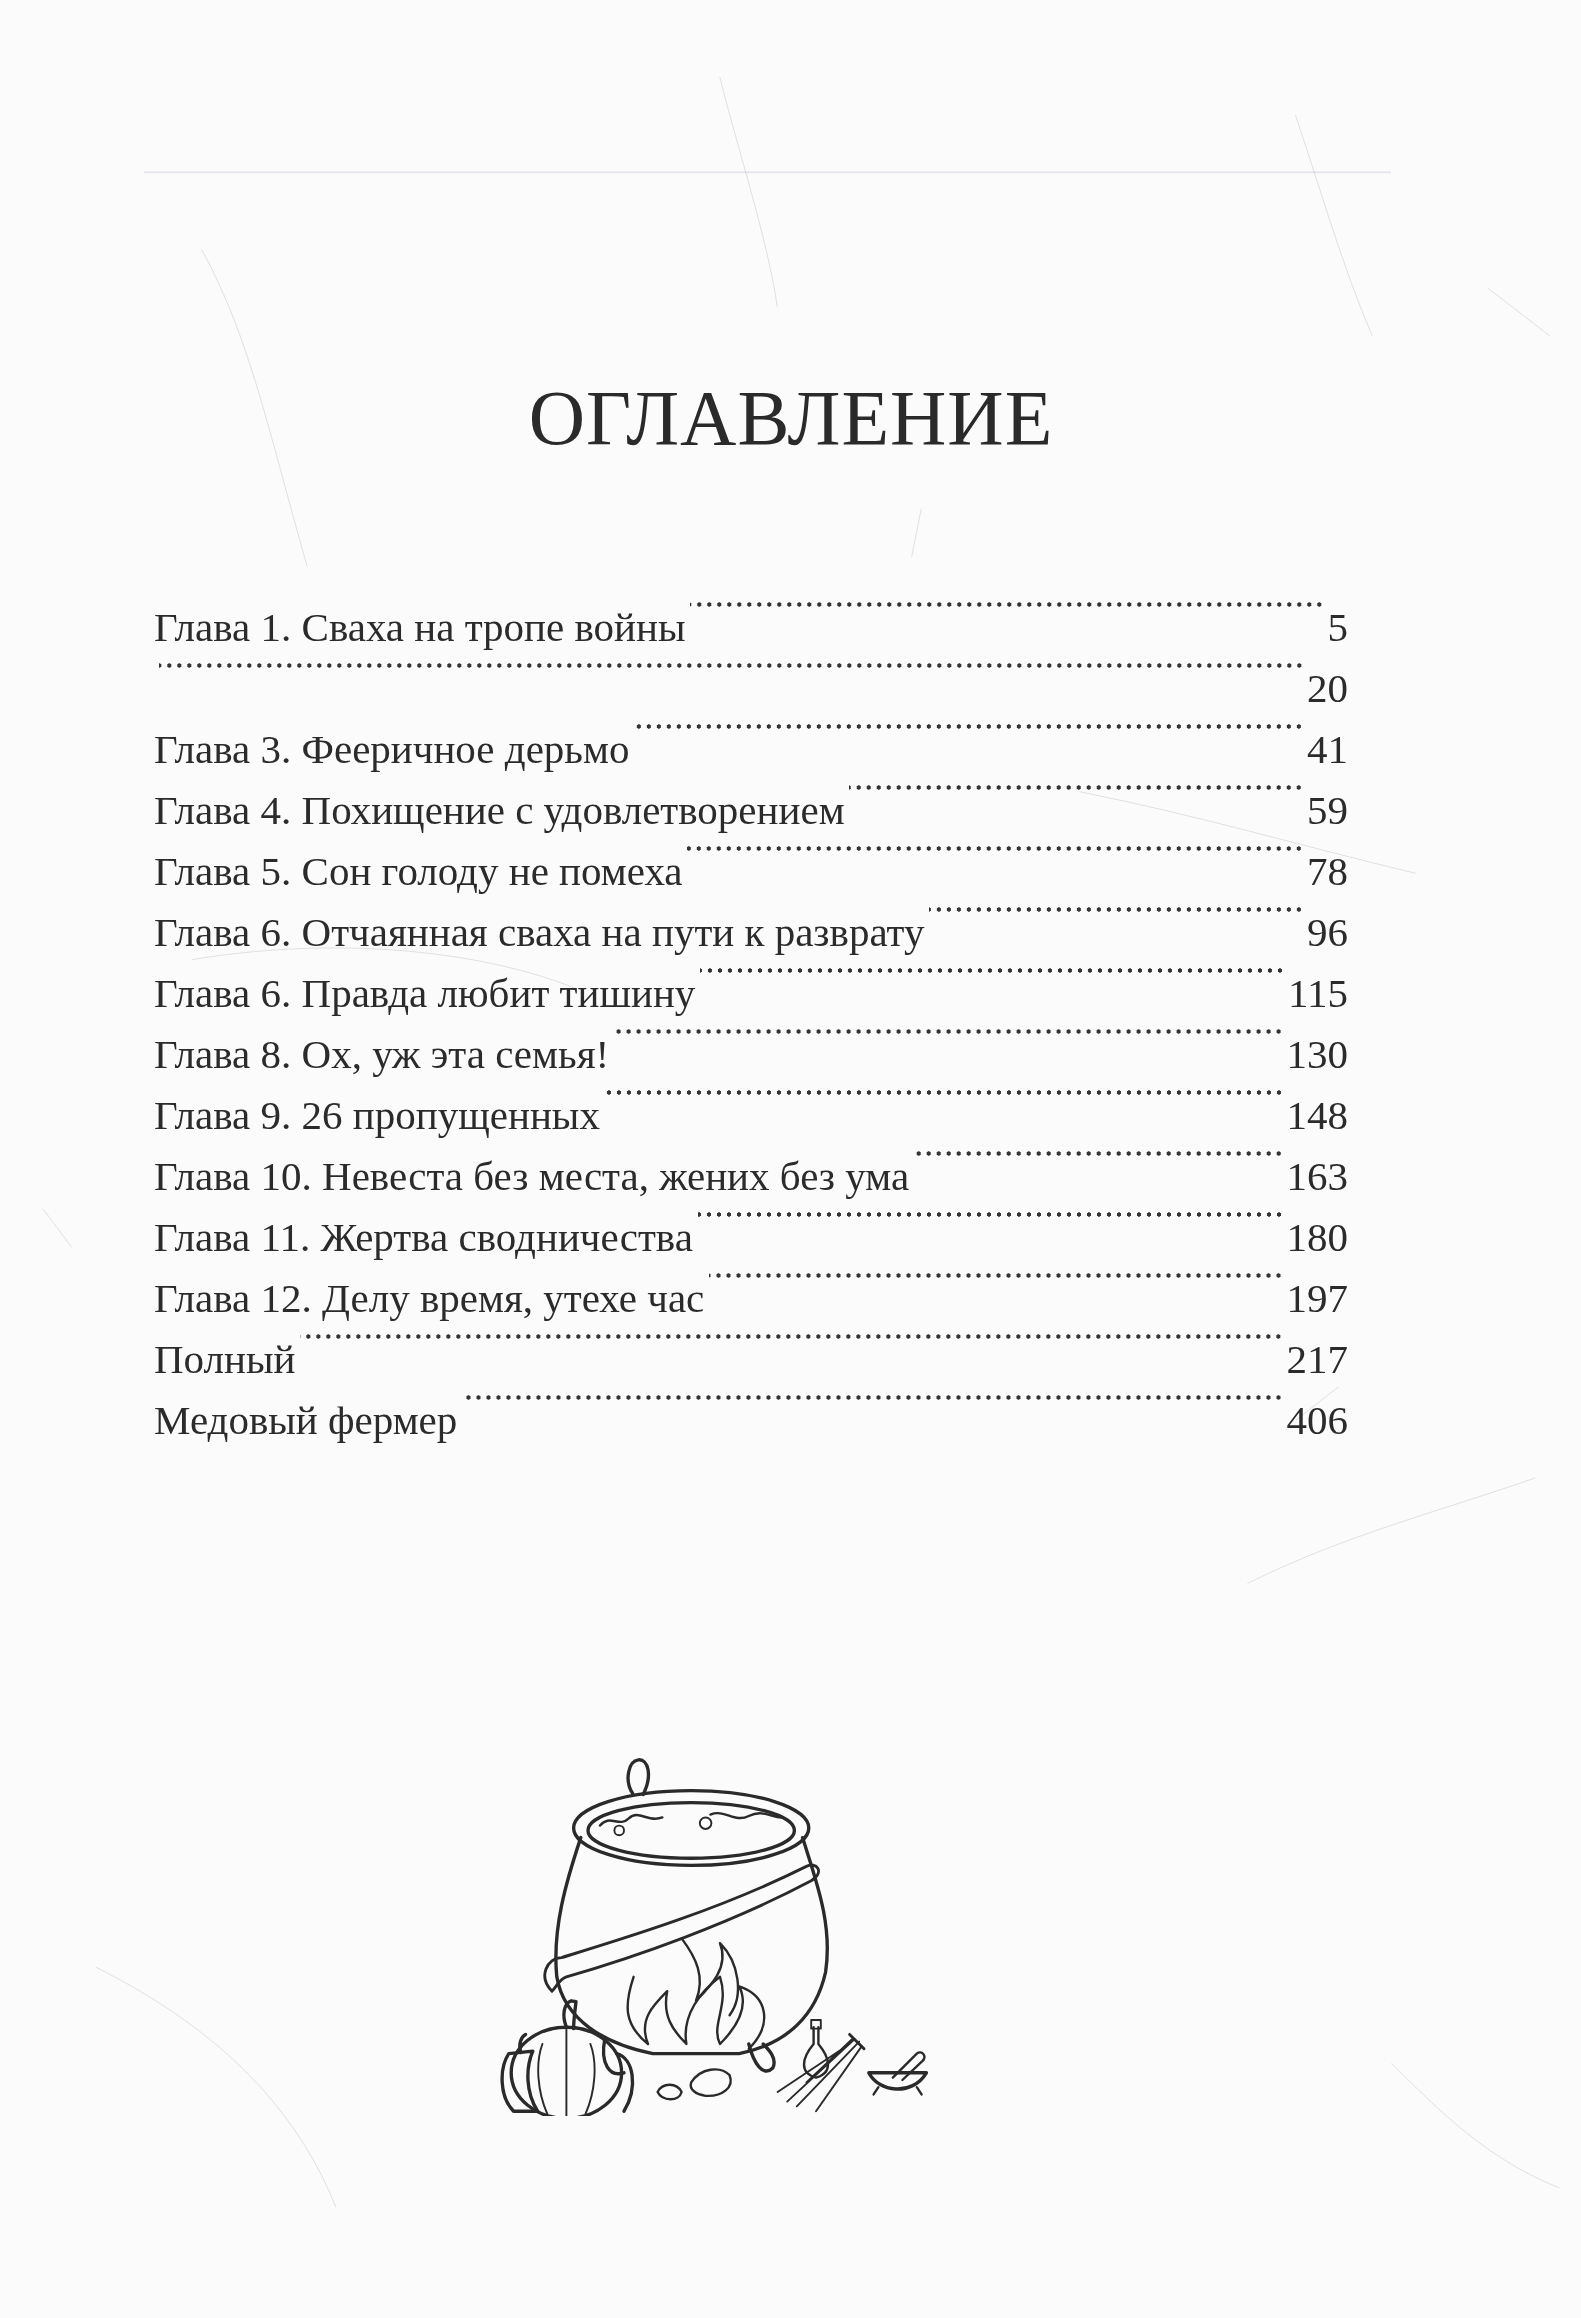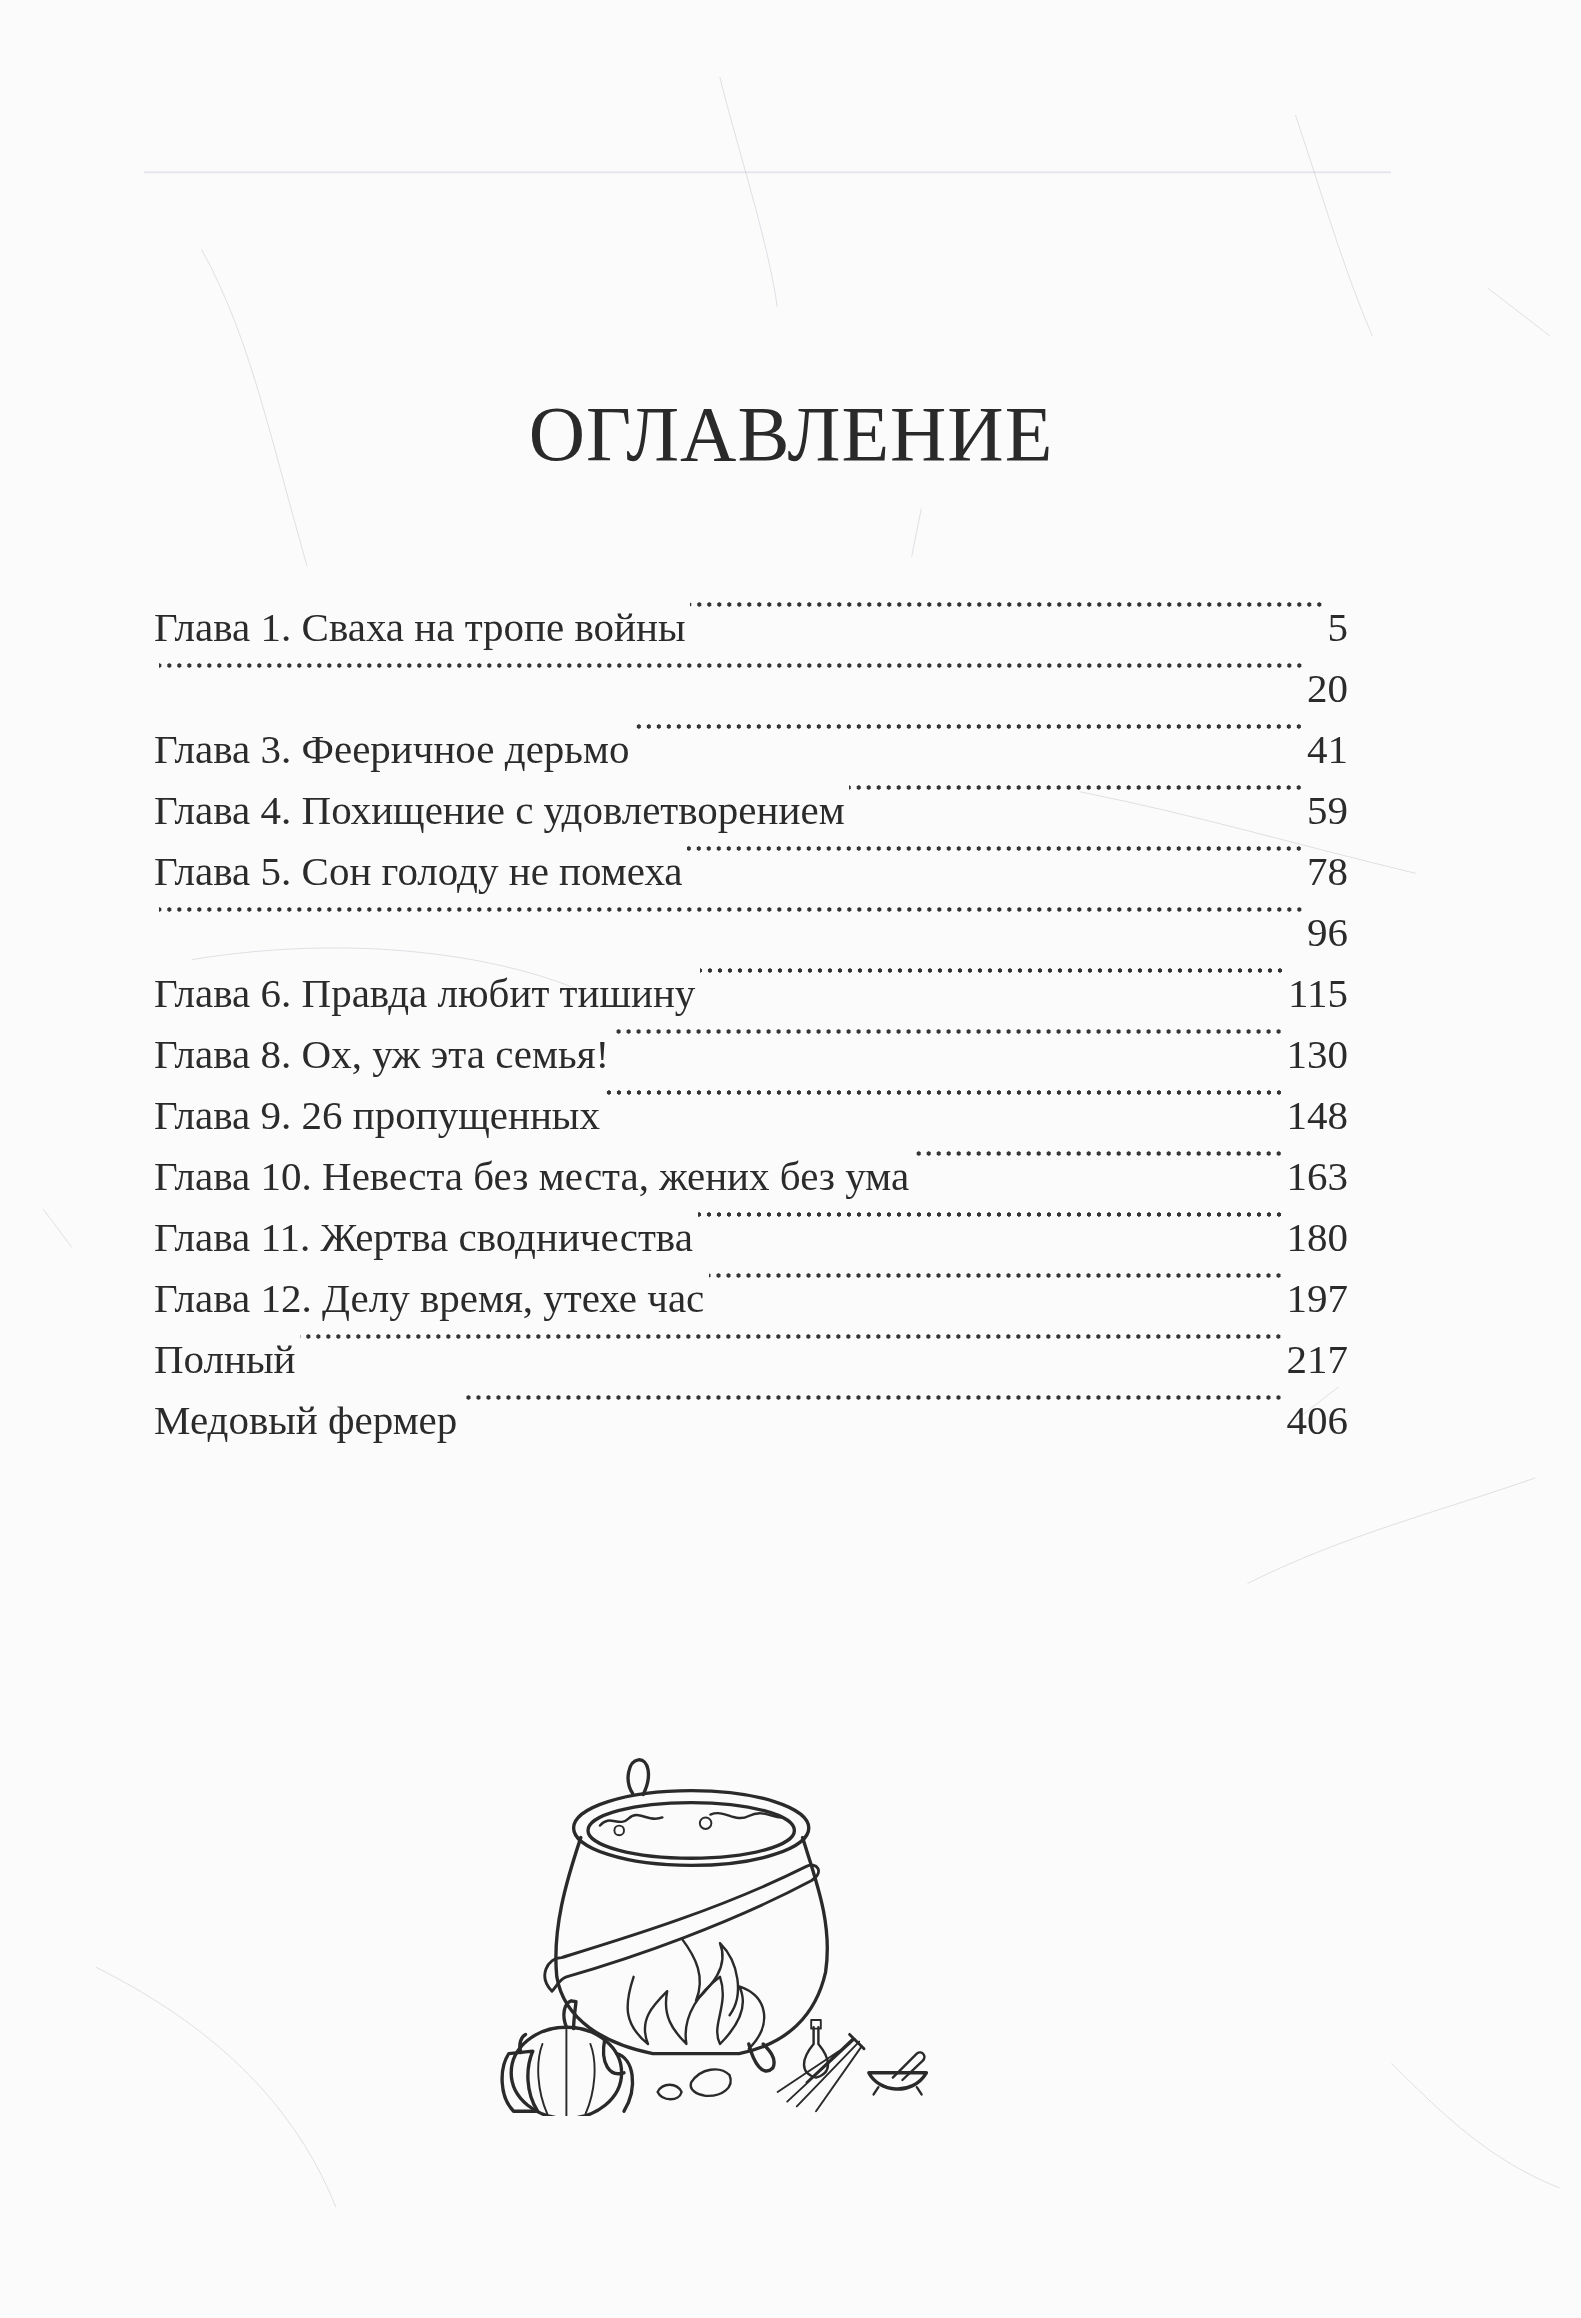--- a/index.html
+++ b/index.html
@@ -31,21 +31,21 @@
   .title {
     position: absolute;
     left: 0;
     right: 0;
     top: 379px;
     text-align: center;
     font-size: 78px;
     letter-spacing: 1px;
     font-weight: normal;
     color: #2a2a2a;
-    margin: 16px;
+    margin: 0;
     line-height: 1;
   }
   .toc {
     position: absolute;
     left: 154px;
     top: 597px;
     width: 1194px;
     list-style: none;
     margin: 0;
     padding: 0;
@@ -138,20 +138,21 @@
     <span class="toc-label">Глава 4. Похищение с удовлетворением</span>
     <span class="toc-leader"></span>
     <span class="toc-page">59</span>
   </li>
   <li class="toc-row">
     <span class="toc-label">Глава 5. Сон голоду не помеха</span>
     <span class="toc-leader"></span>
     <span class="toc-page">78</span>
   </li>
   <li class="toc-row">
+    <span class="toc-label">Глава 6. Отчаянная сваха на пути к разврату</span>
     <span class="toc-leader"></span>
     <span class="toc-page">96</span>
   </li>
   <li class="toc-row">
     <span class="toc-label">Глава 6. Правда любит тишину</span>
     <span class="toc-leader"></span>
     <span class="toc-page">115</span>
   </li>
   <li class="toc-row">
     <span class="toc-label">Глава 8. Ох, уж эта семья!</span>

